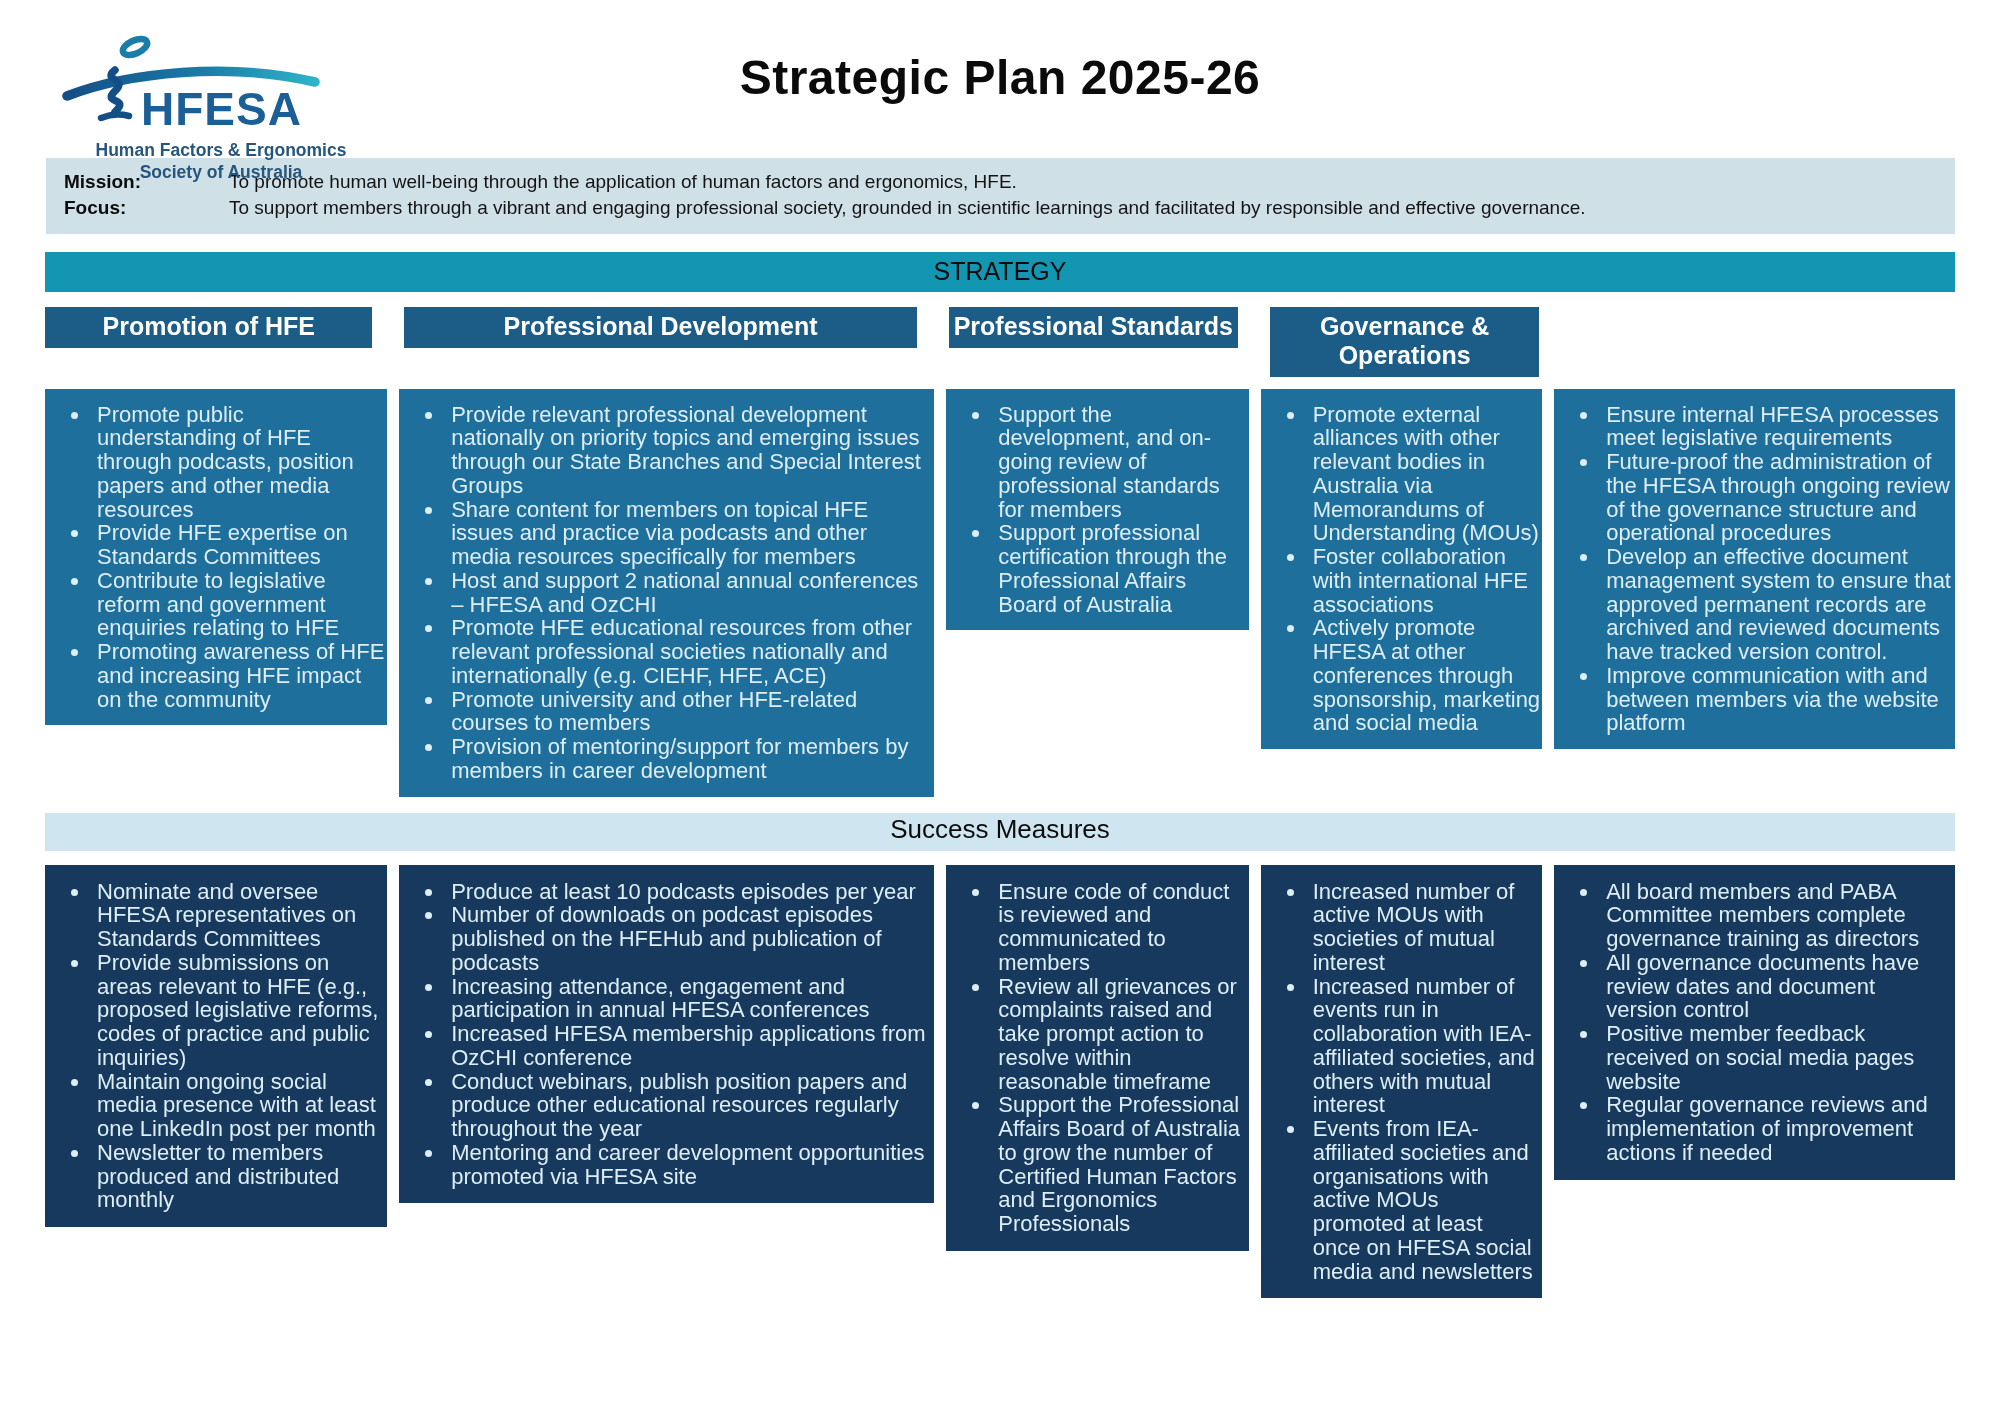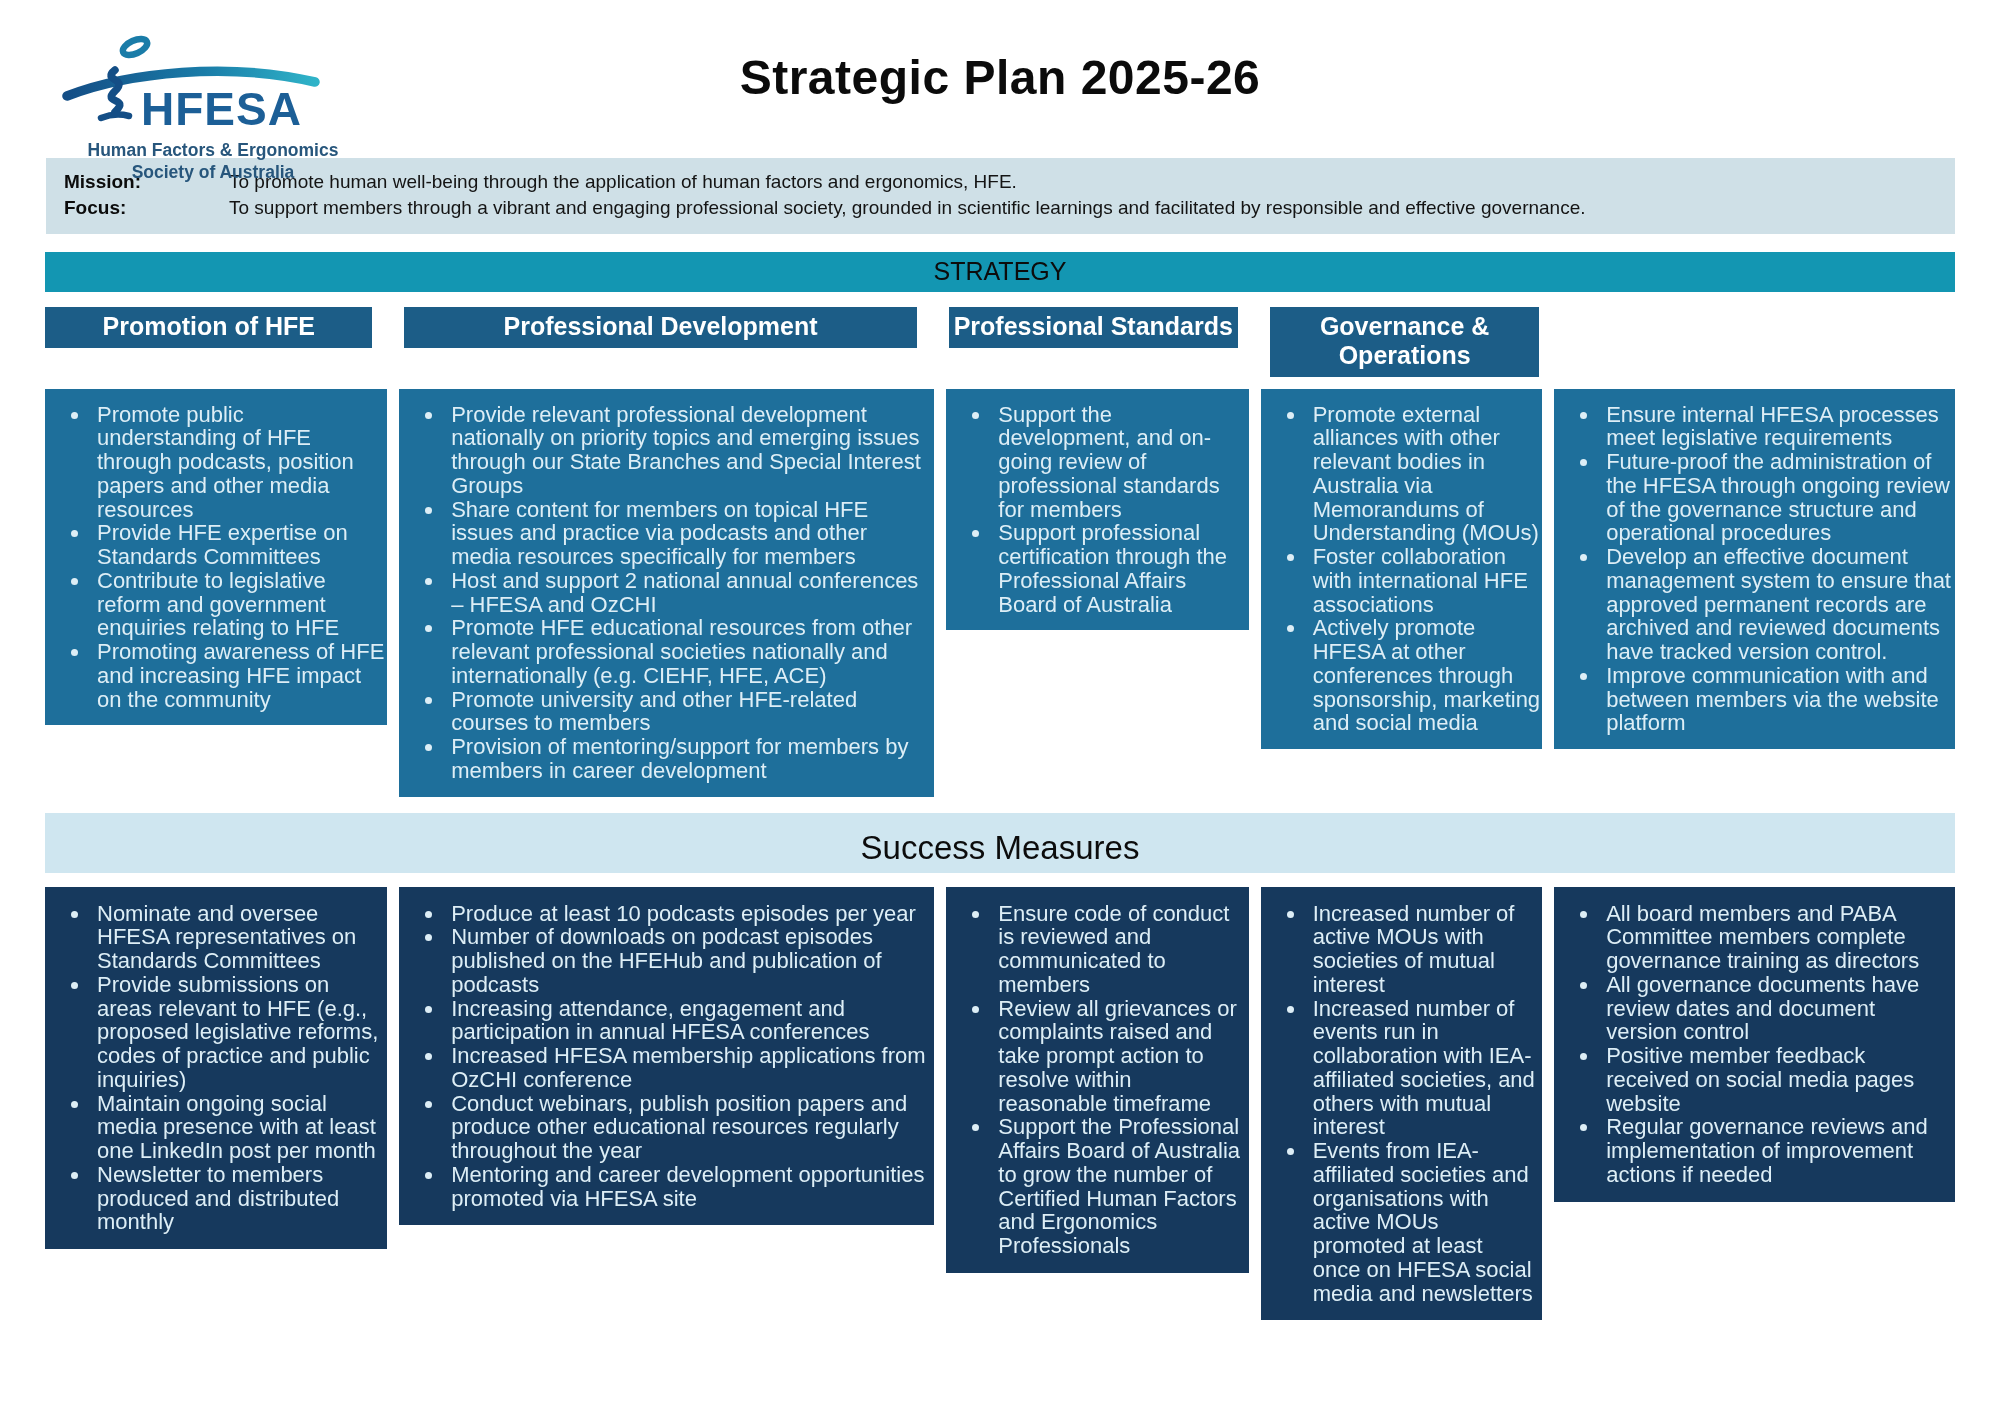--- a/index.html
+++ b/index.html
@@ -21,36 +21,36 @@
     font-family:"Liberation Sans", sans-serif;color:#111;
   }
   .page{position:relative;width:2000px;height:1414px;background:#fff;}
 
   
   .top{position:relative;height:152px;}
   .logo{position:absolute;left:55px;top:22px;width:290px;height:160px;}
   .logo-swirl{position:absolute;left:4px;top:12px;width:268px;height:92px;}
   .logo-acronym{position:absolute;left:86px;top:60px;font-size:46px;font-weight:700;
     color:var(--logo-blue);letter-spacing:1px;}
-  .logo-tagline{position:absolute;left:8px;top:118px;width:300px;text-align:center;
+  .logo-tagline{position:absolute;left:16px;top:118px;width:300px;text-align:center;
     font-size:17.5px;line-height:1.25;color:var(--tagline-blue);font-weight:600;}
   .title{position:absolute;left:0;right:0;top:50px;margin:0;text-align:center;
     font-size:48px;font-weight:700;color:#0b0b0b;letter-spacing:0.5px;}
 
   
   .statements{margin:6px 45px 18px 46px;background:var(--statement-bg);
     padding:11px 26px 13px 18px;}
   .stmt-row{display:grid;grid-template-columns:165px 1fr;font-size:19px;line-height:1.36;}
   .stmt-label{font-weight:700;color:#0c0c0c;}
   .stmt-text{color:#141414;}
 
   
   .banner{margin:0 45px;text-align:center;font-weight:400;color:#0c0c0c;}
   .strategy-banner{background:var(--banner-teal);font-size:25px;padding:5px 0 6px;}
-  .success-banner{background:var(--success-banner-bg);font-size:33px;padding:16px 0 6px;
+  .success-banner{background:var(--success-banner-bg);font-size:26px;padding:1px 0 6px;
     margin-top:16px;margin-bottom:14px;}
 
   
   .grid{display:grid;grid-template-columns:344fr 538fr 304fr 283fr 403fr;
     gap:12px;margin:0 45px;align-items:start;}
   #headers-row{margin-top:15px;gap:32px;}
   #strategy-row{margin-top:12px;}
   .col-header{background:var(--header-blue);color:#ffffff;font-weight:700;
     font-size:25px;text-align:center;padding:5px 2px 7px;}
   .box{color:var(--text-light);font-size:22px;line-height:1.08;}

